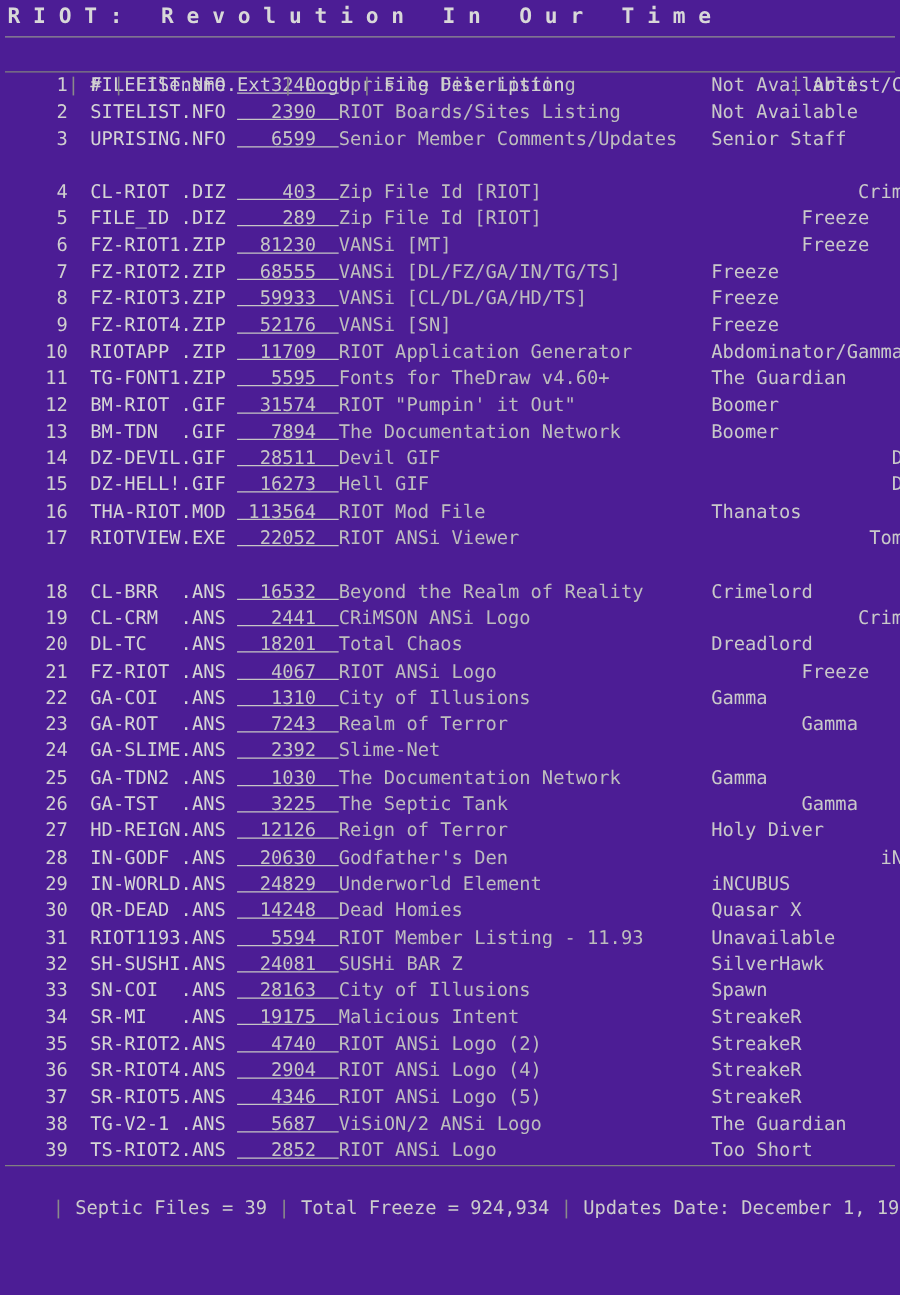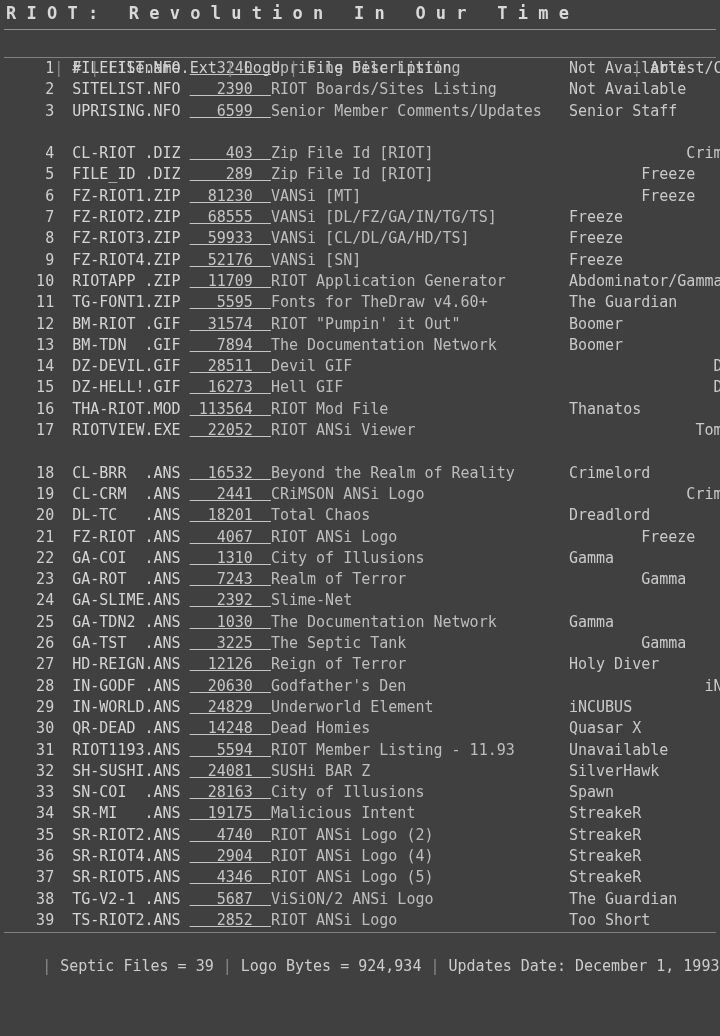--- a/index.html
+++ b/index.html
@@ -11,21 +11,21 @@
     width: 720px;
     height: 1036px;
     overflow: hidden;
     font-family: "DejaVu Sans Mono", monospace;
     color: #c8c8c8;
   }
   .screen {
     position: relative;
     width: 720px;
     height: 1036px;
-    background: #404040;
+    background: #4c1d95;
   }
 
   
   .title-bar {
     height: 26px;
     line-height: 26px;
     font-size: 17px;
     letter-spacing: 0px;
     color: #d8d8d8;
     white-space: pre;
@@ -95,16 +95,16 @@
     <span class="sep">  | </span><span>#</span><span class="sep"> | </span><span>Filename.Ext</span><span class="sep"> | </span><span>Logo</span><span class="sep"> | </span><span>File Description</span><span class="sep">                    | </span><span>Artist/Coder</span>
   </div>
 
   <div class="hr-line"></div>
 
   <div class="listing" id="listing"><div class="row"><span class="c-num">     1  </span><span class="c-file">FILELIST.NFO </span><span class="c-size">   3240  </span><span class="c-desc">Uprising File Listing            </span><span class="c-art">Not Available         </span></div><div class="row"><span class="c-num">     2  </span><span class="c-file">SITELIST.NFO </span><span class="c-size">   2390  </span><span class="c-desc">RIOT Boards/Sites Listing        </span><span class="c-art">Not Available         </span></div><div class="row"><span class="c-num">     3  </span><span class="c-file">UPRISING.NFO </span><span class="c-size">   6599  </span><span class="c-desc">Senior Member Comments/Updates   </span><span class="c-art">Senior Staff          </span></div><div class="spacer">&nbsp;</div><div class="row"><span class="c-num">     4  </span><span class="c-file">CL-RIOT .DIZ </span><span class="c-size">    403  </span><span class="c-desc">Zip File Id [RIOT]               </span><span class="c-art">             Crimelord</span></div><div class="row"><span class="c-num">     5  </span><span class="c-file">FILE_ID .DIZ </span><span class="c-size">    289  </span><span class="c-desc">Zip File Id [RIOT]               </span><span class="c-art">        Freeze        </span></div><div class="row"><span class="c-num">     6  </span><span class="c-file">FZ-RIOT1.ZIP </span><span class="c-size">  81230  </span><span class="c-desc">VANSi [MT]                       </span><span class="c-art">        Freeze        </span></div><div class="row"><span class="c-num">     7  </span><span class="c-file">FZ-RIOT2.ZIP </span><span class="c-size">  68555  </span><span class="c-desc">VANSi [DL/FZ/GA/IN/TG/TS]        </span><span class="c-art">Freeze                </span></div><div class="row"><span class="c-num">     8  </span><span class="c-file">FZ-RIOT3.ZIP </span><span class="c-size">  59933  </span><span class="c-desc">VANSi [CL/DL/GA/HD/TS]           </span><span class="c-art">Freeze                </span></div><div class="row"><span class="c-num">     9  </span><span class="c-file">FZ-RIOT4.ZIP </span><span class="c-size">  52176  </span><span class="c-desc">VANSi [SN]                       </span><span class="c-art">Freeze                </span></div><div class="row"><span class="c-num">    10  </span><span class="c-file">RIOTAPP .ZIP </span><span class="c-size">  11709  </span><span class="c-desc">RIOT Application Generator       </span><span class="c-art">Abdominator/Gamma     </span></div><div class="row"><span class="c-num">    11  </span><span class="c-file">TG-FONT1.ZIP </span><span class="c-size">   5595  </span><span class="c-desc">Fonts for TheDraw v4.60+         </span><span class="c-art">The Guardian          </span></div><div class="row"><span class="c-num">    12  </span><span class="c-file">BM-RIOT .GIF </span><span class="c-size">  31574  </span><span class="c-desc">RIOT "Pumpin' it Out"            </span><span class="c-art">Boomer                </span></div><div class="row"><span class="c-num">    13  </span><span class="c-file">BM-TDN  .GIF </span><span class="c-size">   7894  </span><span class="c-desc">The Documentation Network        </span><span class="c-art">Boomer                </span></div><div class="row"><span class="c-num">    14  </span><span class="c-file">DZ-DEVIL.GIF </span><span class="c-size">  28511  </span><span class="c-desc">Devil GIF                        </span><span class="c-art">                Drizzt</span></div><div class="row"><span class="c-num">    15  </span><span class="c-file">DZ-HELL!.GIF </span><span class="c-size">  16273  </span><span class="c-desc">Hell GIF                         </span><span class="c-art">                Drizzt</span></div><div class="row"><span class="c-num">    16  </span><span class="c-file">THA-RIOT.MOD </span><span class="c-size"> 113564  </span><span class="c-desc">RIOT Mod File                    </span><span class="c-art">Thanatos              </span></div><div class="row"><span class="c-num">    17  </span><span class="c-file">RIOTVIEW.EXE </span><span class="c-size">  22052  </span><span class="c-desc">RIOT ANSi Viewer                 </span><span class="c-art">              Tomahawk</span></div><div class="spacer">&nbsp;</div><div class="row"><span class="c-num">    18  </span><span class="c-file">CL-BRR  .ANS </span><span class="c-size">  16532  </span><span class="c-desc">Beyond the Realm of Reality      </span><span class="c-art">Crimelord             </span></div><div class="row"><span class="c-num">    19  </span><span class="c-file">CL-CRM  .ANS </span><span class="c-size">   2441  </span><span class="c-desc">CRiMSON ANSi Logo                </span><span class="c-art">             Crimelord</span></div><div class="row"><span class="c-num">    20  </span><span class="c-file">DL-TC   .ANS </span><span class="c-size">  18201  </span><span class="c-desc">Total Chaos                      </span><span class="c-art">Dreadlord             </span></div><div class="row"><span class="c-num">    21  </span><span class="c-file">FZ-RIOT .ANS </span><span class="c-size">   4067  </span><span class="c-desc">RIOT ANSi Logo                   </span><span class="c-art">        Freeze        </span></div><div class="row"><span class="c-num">    22  </span><span class="c-file">GA-COI  .ANS </span><span class="c-size">   1310  </span><span class="c-desc">City of Illusions                </span><span class="c-art">Gamma                 </span></div><div class="row"><span class="c-num">    23  </span><span class="c-file">GA-ROT  .ANS </span><span class="c-size">   7243  </span><span class="c-desc">Realm of Terror                  </span><span class="c-art">        Gamma         </span></div><div class="row"><span class="c-num">    24  </span><span class="c-file">GA-SLIME.ANS </span><span class="c-size">   2392  </span><span class="c-desc">Slime-Net                        </span><span class="c-art">                 Gamma</span></div><div class="row"><span class="c-num">    25  </span><span class="c-file">GA-TDN2 .ANS </span><span class="c-size">   1030  </span><span class="c-desc">The Documentation Network        </span><span class="c-art">Gamma                 </span></div><div class="row"><span class="c-num">    26  </span><span class="c-file">GA-TST  .ANS </span><span class="c-size">   3225  </span><span class="c-desc">The Septic Tank                  </span><span class="c-art">        Gamma         </span></div><div class="row"><span class="c-num">    27  </span><span class="c-file">HD-REIGN.ANS </span><span class="c-size">  12126  </span><span class="c-desc">Reign of Terror                  </span><span class="c-art">Holy Diver            </span></div><div class="row"><span class="c-num">    28  </span><span class="c-file">IN-GODF .ANS </span><span class="c-size">  20630  </span><span class="c-desc">Godfather's Den                  </span><span class="c-art">               iNCUBUS</span></div><div class="row"><span class="c-num">    29  </span><span class="c-file">IN-WORLD.ANS </span><span class="c-size">  24829  </span><span class="c-desc">Underworld Element               </span><span class="c-art">iNCUBUS               </span></div><div class="row"><span class="c-num">    30  </span><span class="c-file">QR-DEAD .ANS </span><span class="c-size">  14248  </span><span class="c-desc">Dead Homies                      </span><span class="c-art">Quasar X              </span></div><div class="row"><span class="c-num">    31  </span><span class="c-file">RIOT1193.ANS </span><span class="c-size">   5594  </span><span class="c-desc">RIOT Member Listing - 11.93      </span><span class="c-art">Unavailable           </span></div><div class="row"><span class="c-num">    32  </span><span class="c-file">SH-SUSHI.ANS </span><span class="c-size">  24081  </span><span class="c-desc">SUSHi BAR Z                      </span><span class="c-art">SilverHawk            </span></div><div class="row"><span class="c-num">    33  </span><span class="c-file">SN-COI  .ANS </span><span class="c-size">  28163  </span><span class="c-desc">City of Illusions                </span><span class="c-art">Spawn                 </span></div><div class="row"><span class="c-num">    34  </span><span class="c-file">SR-MI   .ANS </span><span class="c-size">  19175  </span><span class="c-desc">Malicious Intent                 </span><span class="c-art">StreakeR              </span></div><div class="row"><span class="c-num">    35  </span><span class="c-file">SR-RIOT2.ANS </span><span class="c-size">   4740  </span><span class="c-desc">RIOT ANSi Logo (2)               </span><span class="c-art">StreakeR              </span></div><div class="row"><span class="c-num">    36  </span><span class="c-file">SR-RIOT4.ANS </span><span class="c-size">   2904  </span><span class="c-desc">RIOT ANSi Logo (4)               </span><span class="c-art">StreakeR              </span></div><div class="row"><span class="c-num">    37  </span><span class="c-file">SR-RIOT5.ANS </span><span class="c-size">   4346  </span><span class="c-desc">RIOT ANSi Logo (5)               </span><span class="c-art">StreakeR              </span></div><div class="row"><span class="c-num">    38  </span><span class="c-file">TG-V2-1 .ANS </span><span class="c-size">   5687  </span><span class="c-desc">ViSiON/2 ANSi Logo               </span><span class="c-art">The Guardian          </span></div><div class="row"><span class="c-num">    39  </span><span class="c-file">TS-RIOT2.ANS </span><span class="c-size">   2852  </span><span class="c-desc">RIOT ANSi Logo                   </span><span class="c-art">Too Short             </span></div></div>
 
   <div class="hr-line"></div>
 
   <div class="footer">
-    <span class="sep">| </span><span>Septic Files = </span><span>39</span><span class="sep"> | </span><span>Logo Bytes = </span><span>924,934</span><span class="sep"> | </span><span>Updates Date: </span><span>December 1, 1993</span><span class="sep"> |</span>
+    <span class="sep">| </span><span>Septic Files = </span><span>39</span><span class="sep"> | </span><span>Total Freeze = </span><span>924,934</span><span class="sep"> | </span><span>Updates Date: </span><span>December 1, 1993</span><span class="sep"> |</span>
   </div>
 
 </div>
 
 </body></html>

